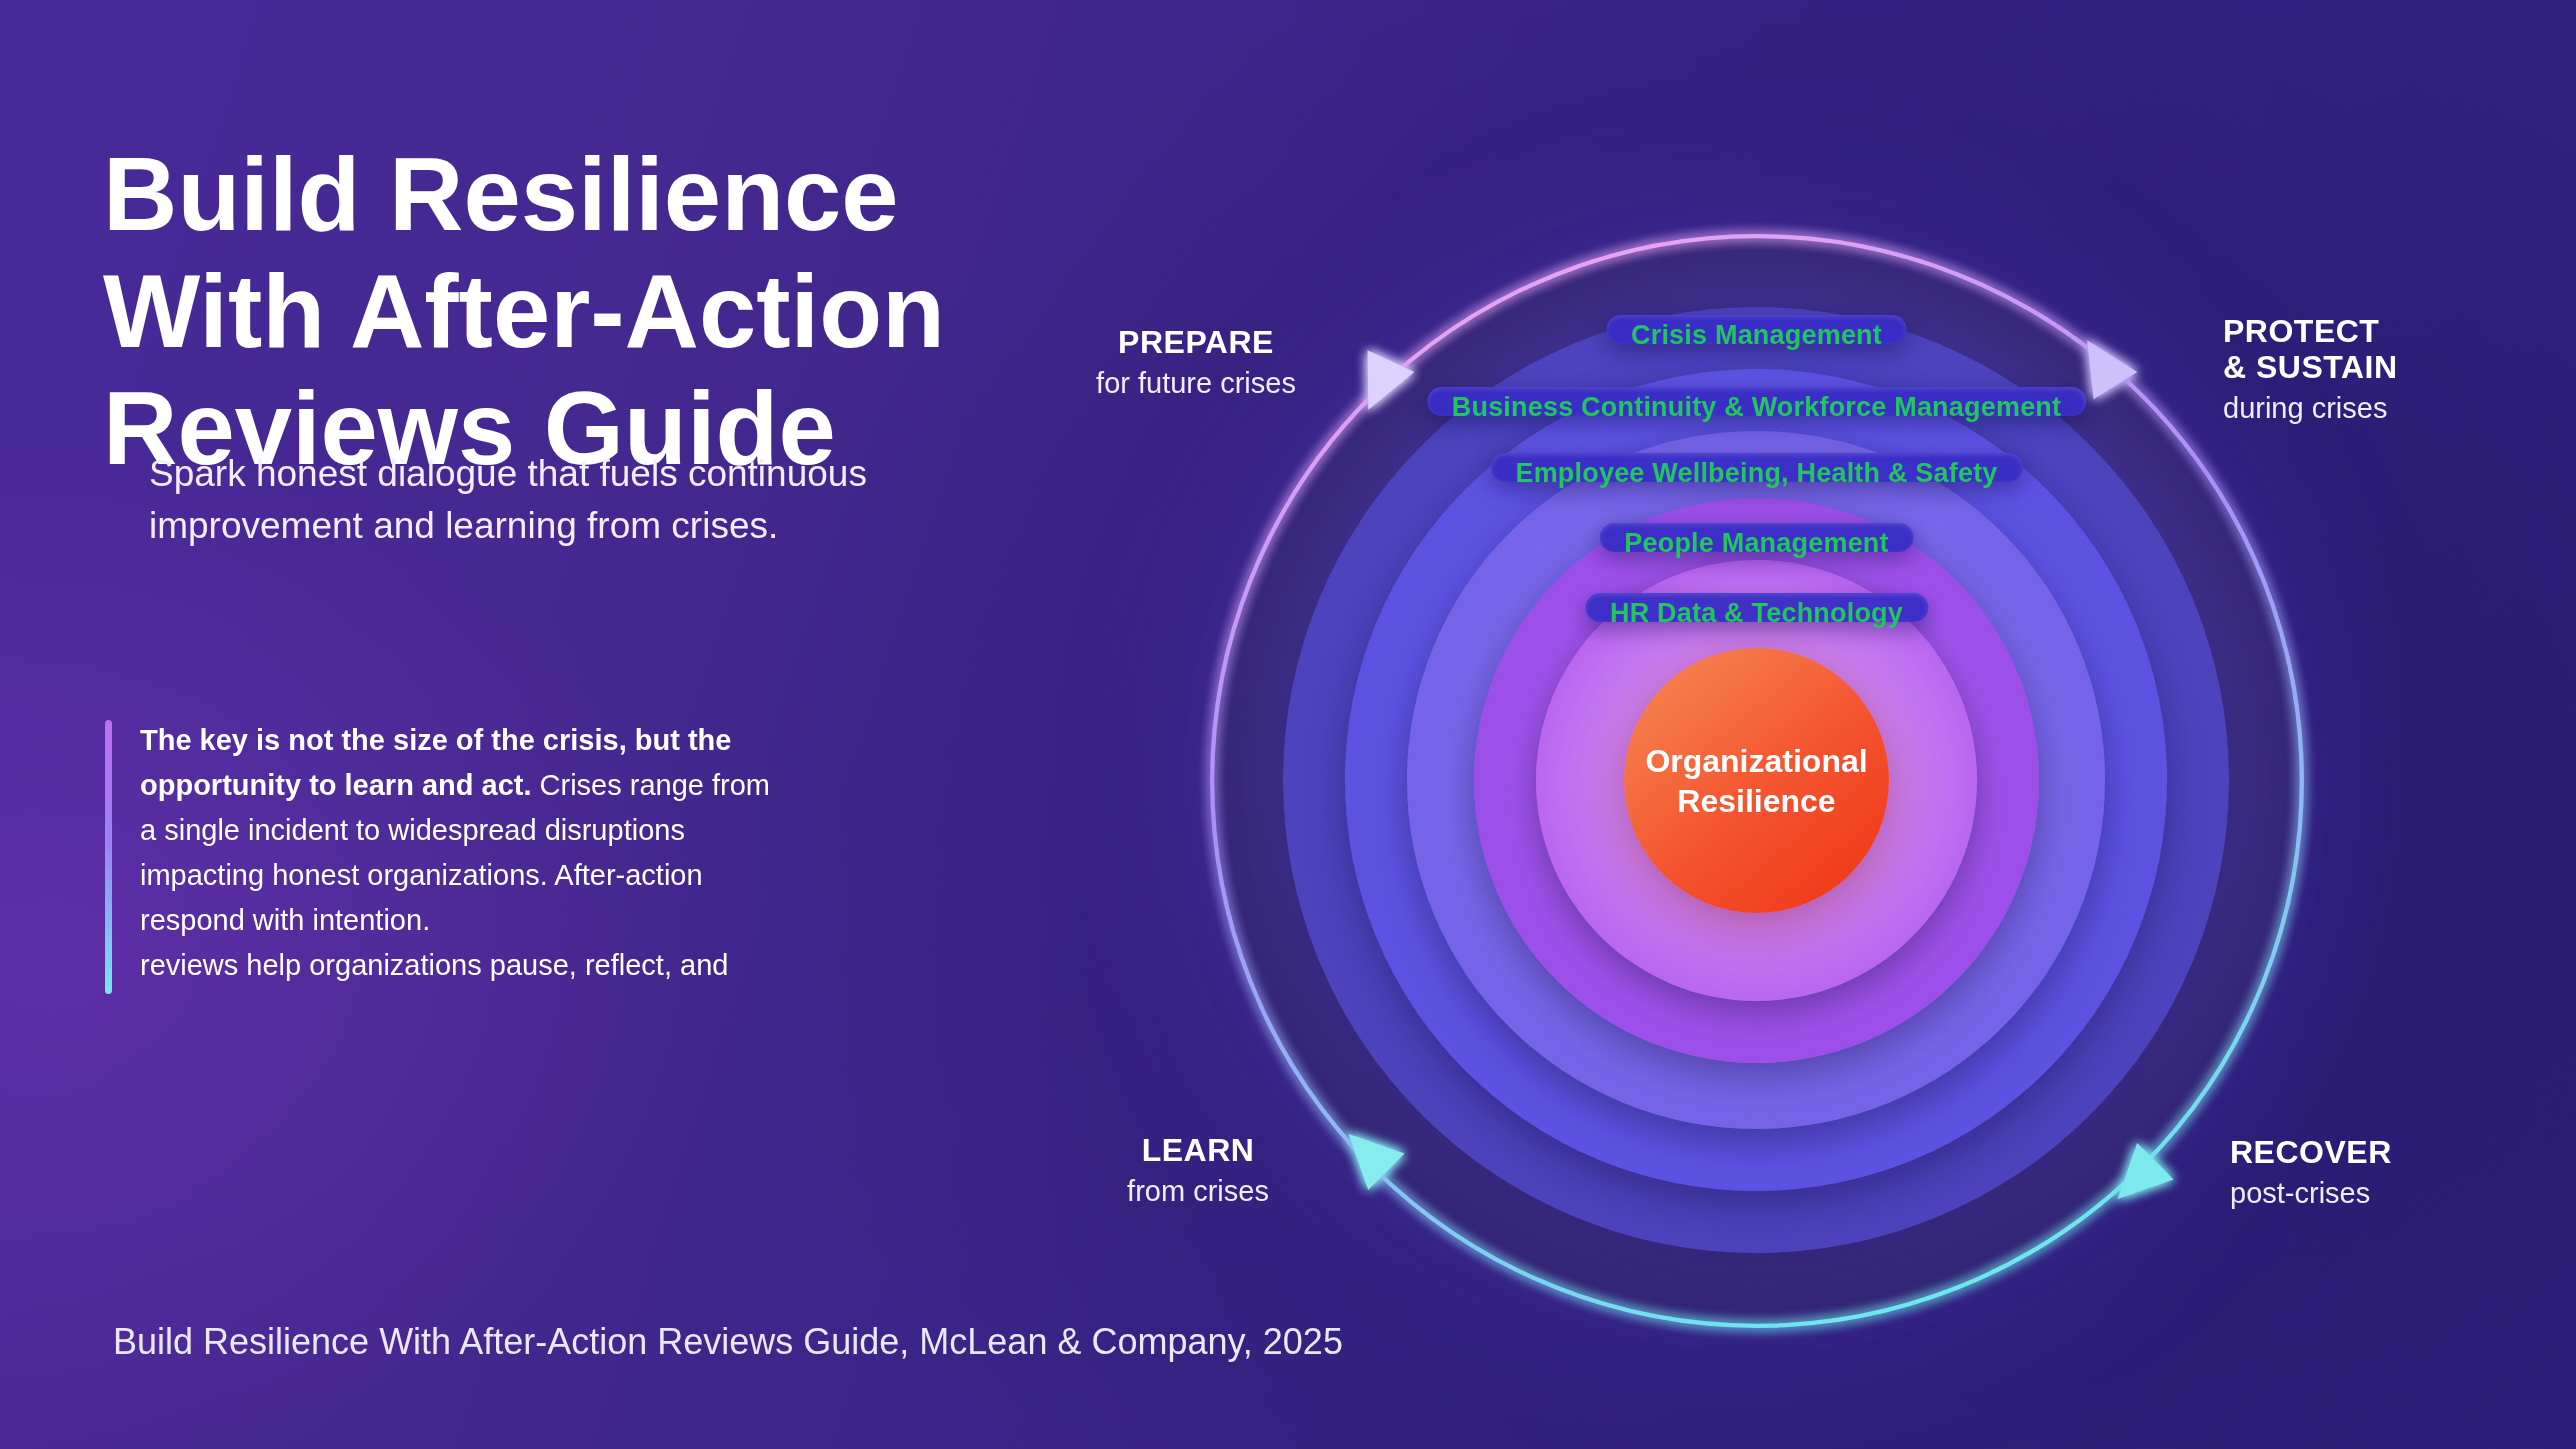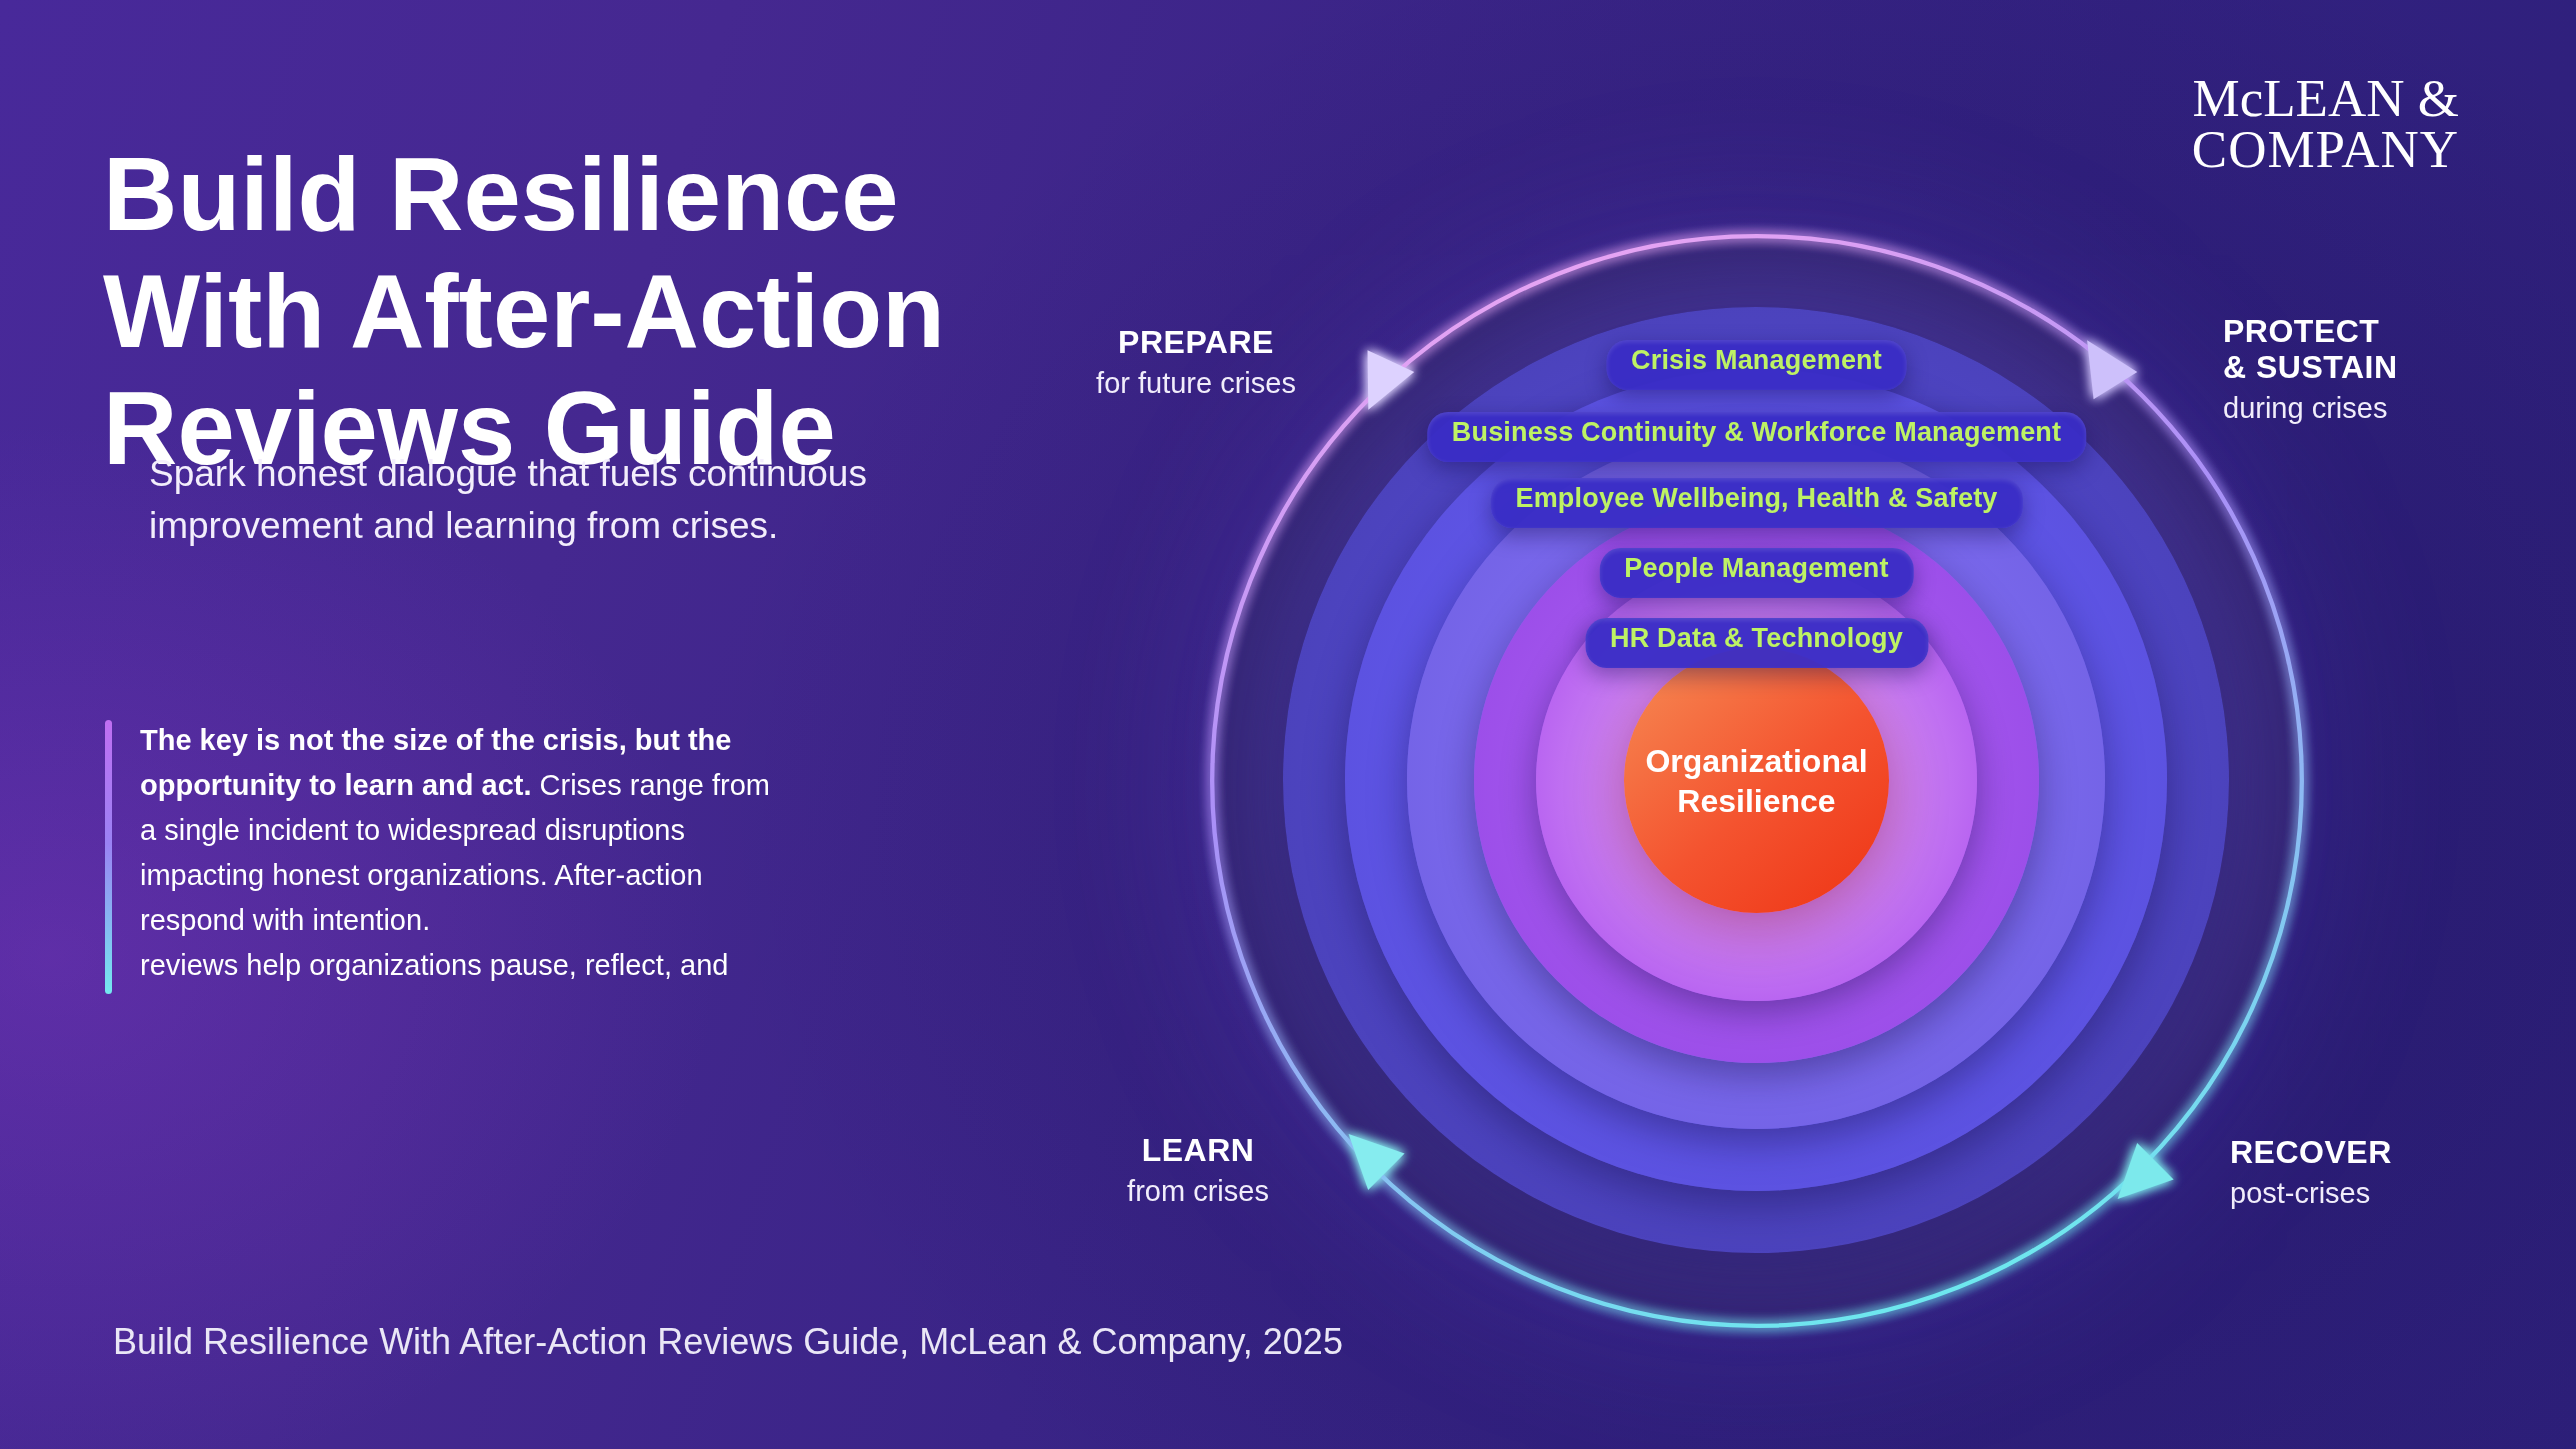--- a/index.html
+++ b/index.html
@@ -49,23 +49,23 @@
   .r5 { left:348px; top:348px; width:441px; height:441px;
     background:radial-gradient(circle, #cd84f4 45%, #b55ff0 76%, #aa5aea 95%);
     box-shadow:0 11.4px 34px rgba(18,10,60,0.38); }
   .core { left:436px; top:436px; width:265px; height:265px;
     background:linear-gradient(140deg, #f68c55 0%, #f4532f 55%, #ee3314 100%);
     box-shadow:0 13.4px 57px rgba(140,25,55,0.45);
     display:flex; align-items:center; justify-content:center; text-align:center; }
   .core-label { font-size:32px; line-height:40px; font-weight:700; color:#fff; }
   .core-label span { display:block; }
   .pill { position:absolute; left:50%; transform:translateX(-50%);
-    height:50px; line-height:41px; padding:0 25px; border-radius:21px; white-space:nowrap;
-    background:rgba(57,44,197,0.95); color:#bef264; font-size:27px; font-weight:700; letter-spacing:0.2px;
-    box-shadow:0 7.6px 21px rgba(18,10,80,0.40), inset 0 1.9px 4.8px rgba(255,255,255,0.14);margin-top:25px; }
+    height:29px; line-height:41px; padding:0 25px; border-radius:21px; white-space:nowrap;
+    background:rgba(57,44,197,0.95); color:#22c55e; font-size:27px; font-weight:700; letter-spacing:0.2px;
+    box-shadow:0 7.6px 21px rgba(18,10,80,0.40), inset 0 1.9px 4.8px rgba(255,255,255,0.14); }
   .p1 { top:103px; } .p2 { top:175px; } .p3 { top:241px; } .p4 { top:311px; } .p5 { top:381px; }
   .arc-svg { position:absolute; left:-76px; top:-76px; pointer-events:none; }
   
   .stage { position:absolute; }
   .stage .t { font-size:32px; line-height:36px; font-weight:700; letter-spacing:0.5px; white-space:nowrap; }
   .stage .s { font-size:29px; line-height:34px; font-weight:400; margin-top:5.7px; color:#f1edfb; white-space:nowrap; }
   .stage-prepare { left:1005px; top:324px; width:382px; text-align:center; }
   .stage-protect { left:2223px; top:313px; text-align:left; }
   .stage-learn   { left:1007px; top:1132px; width:382px; text-align:center; }
   .stage-recover { left:2230px; top:1134px; text-align:left; }
@@ -93,24 +93,20 @@
       <div class="ln"><span class="qb">opportunity to learn and act.</span><span class="qr"> Crises range from</span></div>
       <div class="ln"><span class="qb"></span><span class="qr">a single incident to widespread disruptions</span></div>
       <div class="ln"><span class="qb"></span><span class="qr">impacting honest organizations. After-action</span></div>
       <div class="ln"><span class="qb"></span><span class="qr">respond with intention.</span></div>
       <div class="ln"><span class="qb"></span><span class="qr">reviews help organizations pause, reflect, and</span></div>
     </div>
   </div>
 
   <div class="footer">Build Resilience With After-Action Reviews Guide, McLean &amp; Company, 2025</div>
 
-  <div class="logo">
-    <div class="l1">McLEAN &amp;</div>
-    <div class="l2">COMPANY</div>
-  </div>
 
   <div class="diagram">
     <div class="circle disc"></div>
     <div class="circle r1"></div>
     <div class="circle r2"></div>
     <div class="circle r3"></div>
     <div class="circle r4"></div>
     <div class="circle r5"></div>
     <div class="circle core">
       <div class="core-label">

